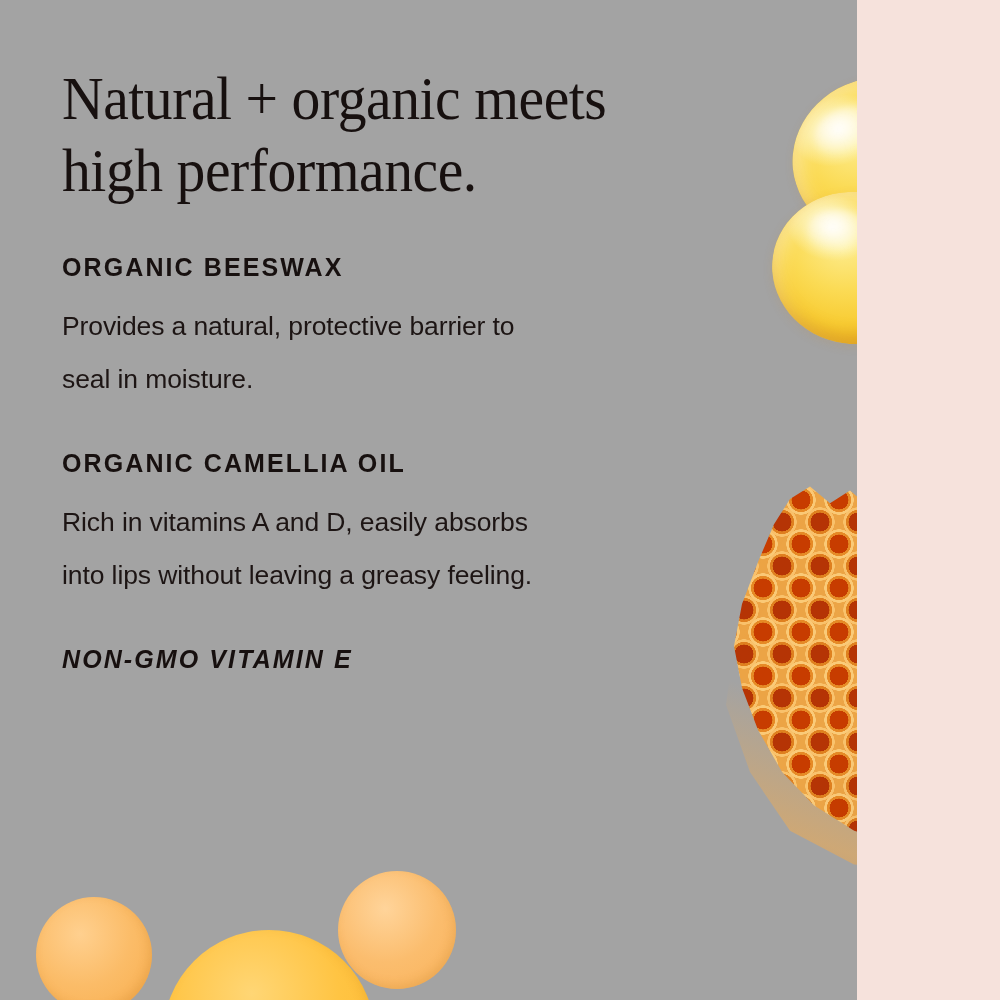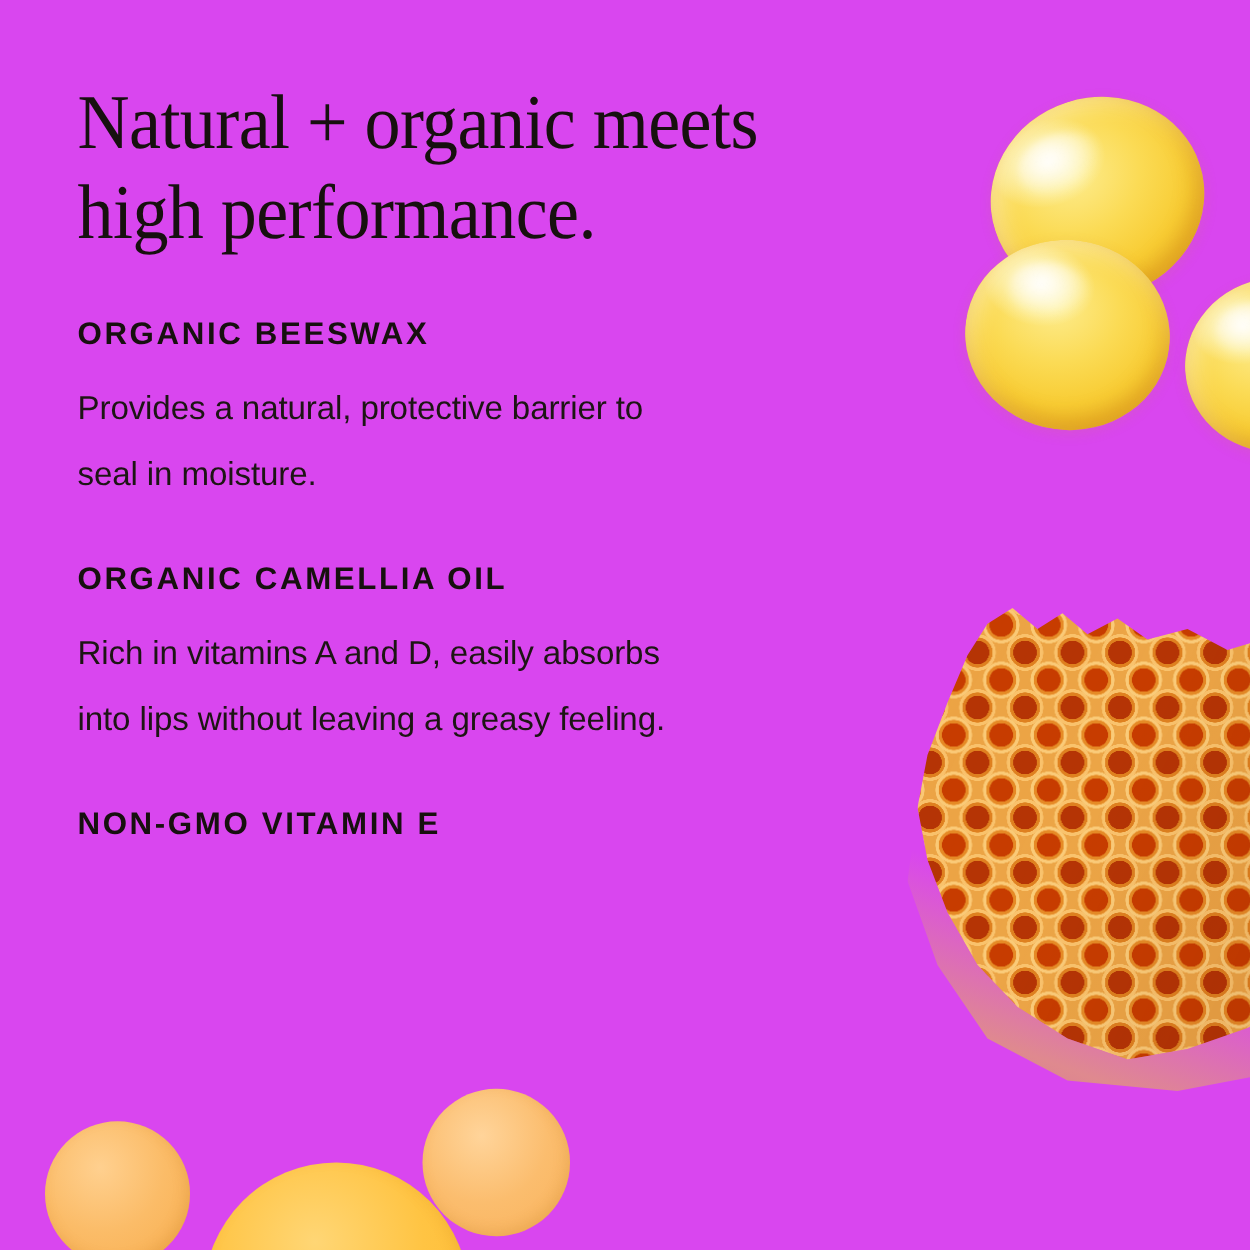--- a/index.html
+++ b/index.html
@@ -12,23 +12,23 @@
 
   body {
     background:#f6e2dc;
     font-family:"Liberation Sans", sans-serif;
     position:relative;
     -webkit-font-smoothing:antialiased;
   }
 
   .canvas {
     position:relative;
-    width:1000px;
+    width:857px;
     height:1000px;
-    background:#d946ef;
+    background:#a3a3a3;
     overflow:hidden;
   }
 
   
   .art-layer {
     position:absolute;
     inset:0;
     pointer-events:none;
   }
 
@@ -50,21 +50,21 @@
     color:#17100f;
     transform:scaleX(0.93);
     transform-origin:left top;
     white-space:pre-line;
     margin-bottom:46px;
   }
 
   .benefit-list { display:block; }
 
   .benefit { margin-bottom:42px; }
-  .benefit:last-child { margin-bottom:0; }
+  .benefit:last-child { margin-bottom:0;font-style:italic; }
 
   .benefit-title {
     font-family:"Liberation Sans", sans-serif;
     font-weight:700;
     font-size:25px;
     line-height:30px;
     letter-spacing:2.1px;
     color:#17100f;
     text-transform:uppercase;
     margin-bottom:18px;

